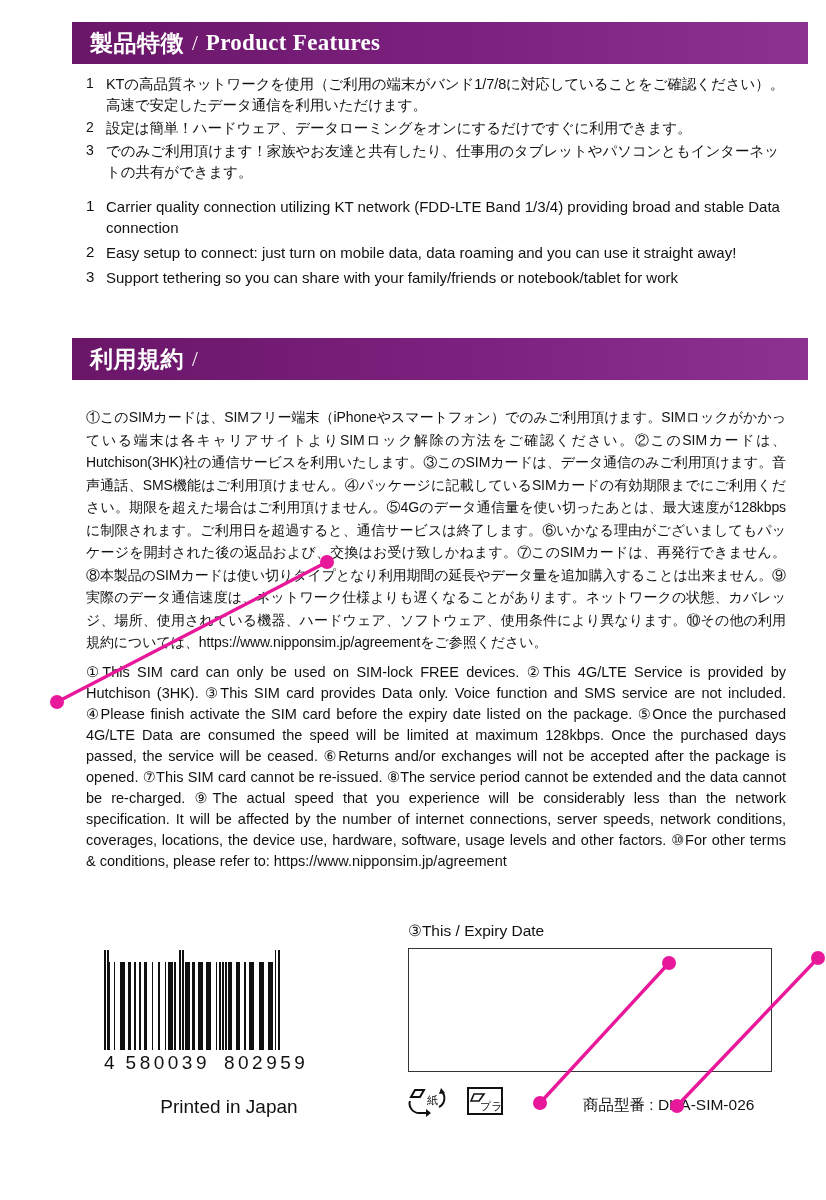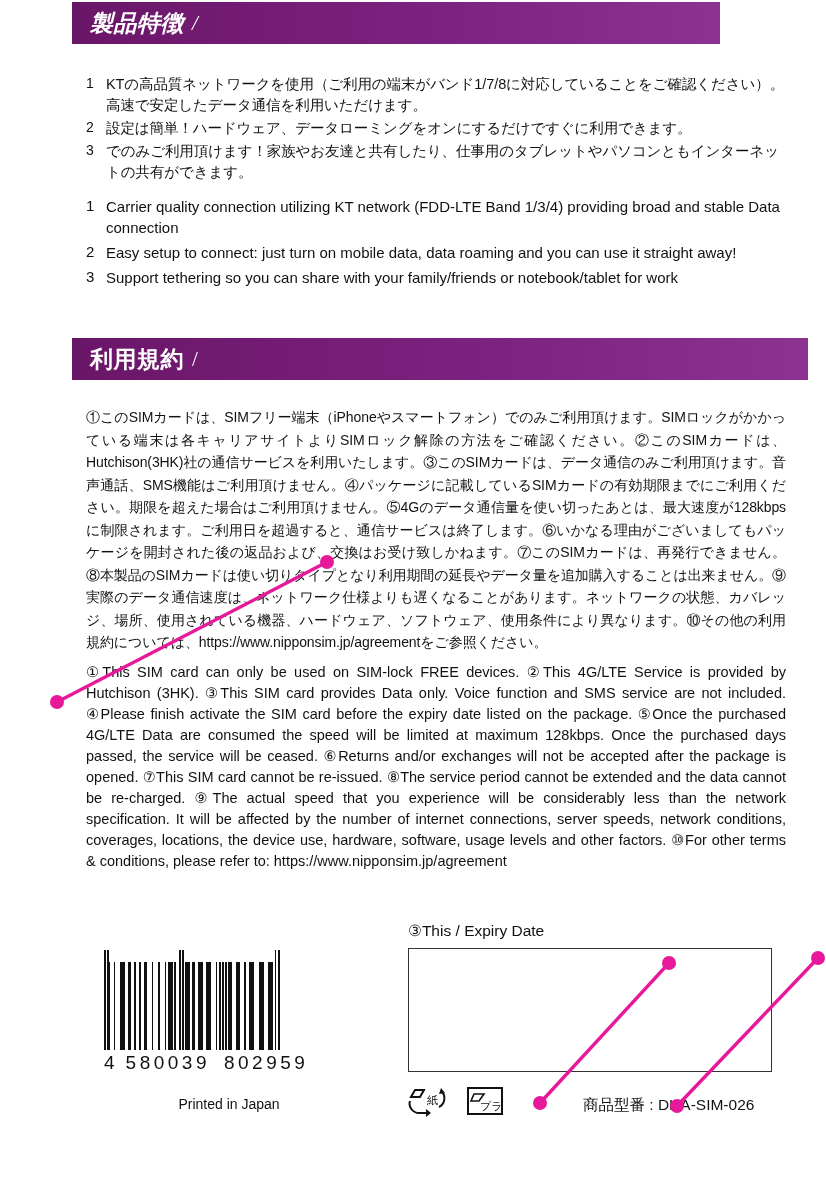--- a/index.html
+++ b/index.html
@@ -55,21 +55,21 @@
     font-family: "Liberation Serif", serif;
   }
   .section-bar .en {
     color: #ffffff;
     font-size: 23px;
     font-family: "Liberation Serif", serif;
     font-weight: bold;
     letter-spacing: 0.3px;
   }
 
-  #bar-features { left: 72px; top: 2px; width: 648px; font-style: italic; }
+  #bar-features { left: 72px; top: 22px; width: 736px; }
   #bar-terms    { left: 72px; top: 338px; width: 736px; }
 
   
   .list {
     position: absolute;
     left: 86px;
     width: 700px;
   }
   .list-item {
     display: flex;
@@ -147,21 +147,21 @@
     margin-top: 2px;
     display: flex;
     font-size: 19px;
     letter-spacing: 1px;
   }
   .barcode-digits .lead { margin-right: 10px; }
   .barcode-digits .grp { letter-spacing: 3.5px; }
   .printed {
     margin-top: 22px;
     text-align: center;
-    font-size: 14px;
+    font-size: 19px;
     color: #111;
   }
 
   
   .expiry-label {
     position: absolute;
     left: 408px;
     top: 922px;
     font-size: 15.5px;
     color: #111;
@@ -218,20 +218,21 @@
 <body>
 
 <div class="page">
 
   <div class="side-band left"></div>
   <div class="side-band right"></div>
 
   <div class="section-bar" id="bar-features">
     <span class="jp">製品特徴</span>
     <span class="sep">/</span>
+    <span class="en">Product Features</span>
   </div>
 
   <div class="list" id="list-jp">
     <div class="list-item">
       <span class="num">1</span>
       <span class="txt">KTの高品質ネットワークを使用（ご利用の端末がバンド1/7/8に対応していることをご確認ください）。高速で安定したデータ通信を利用いただけます。</span>
     </div>
     <div class="list-item">
       <span class="num">2</span>
       <span class="txt">設定は簡単！ハードウェア、データローミングをオンにするだけですぐに利用できます。</span>

